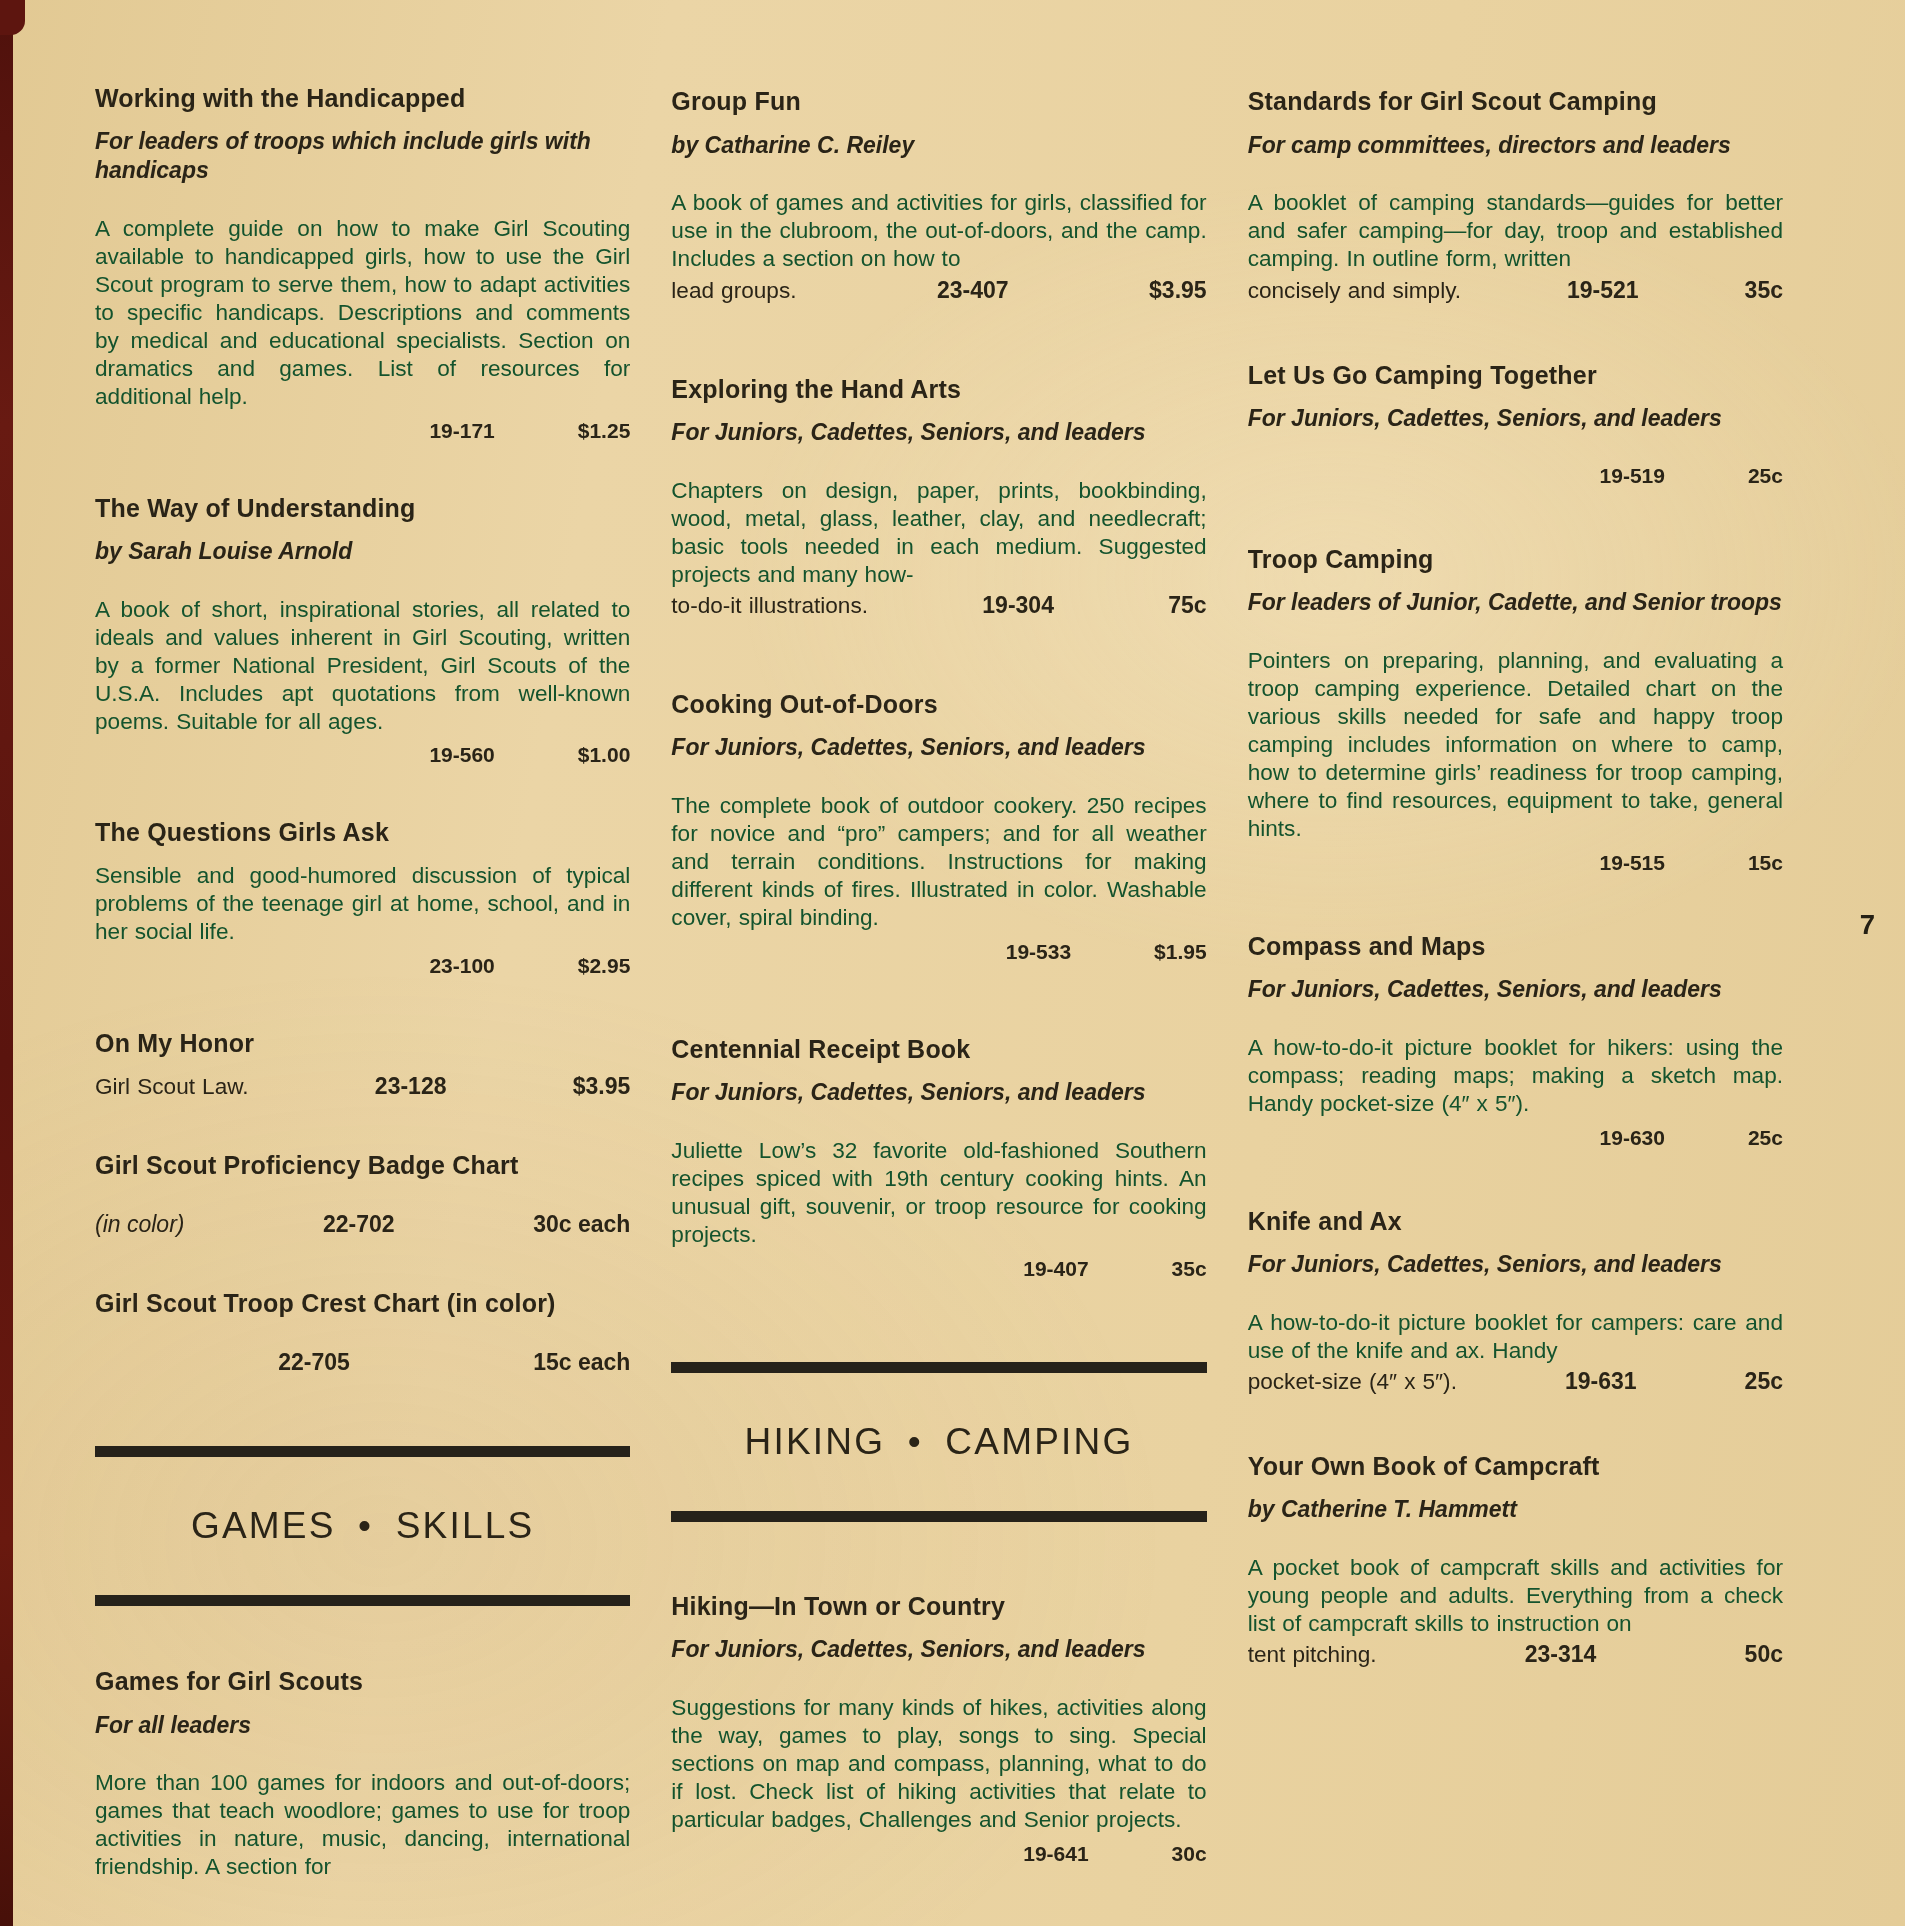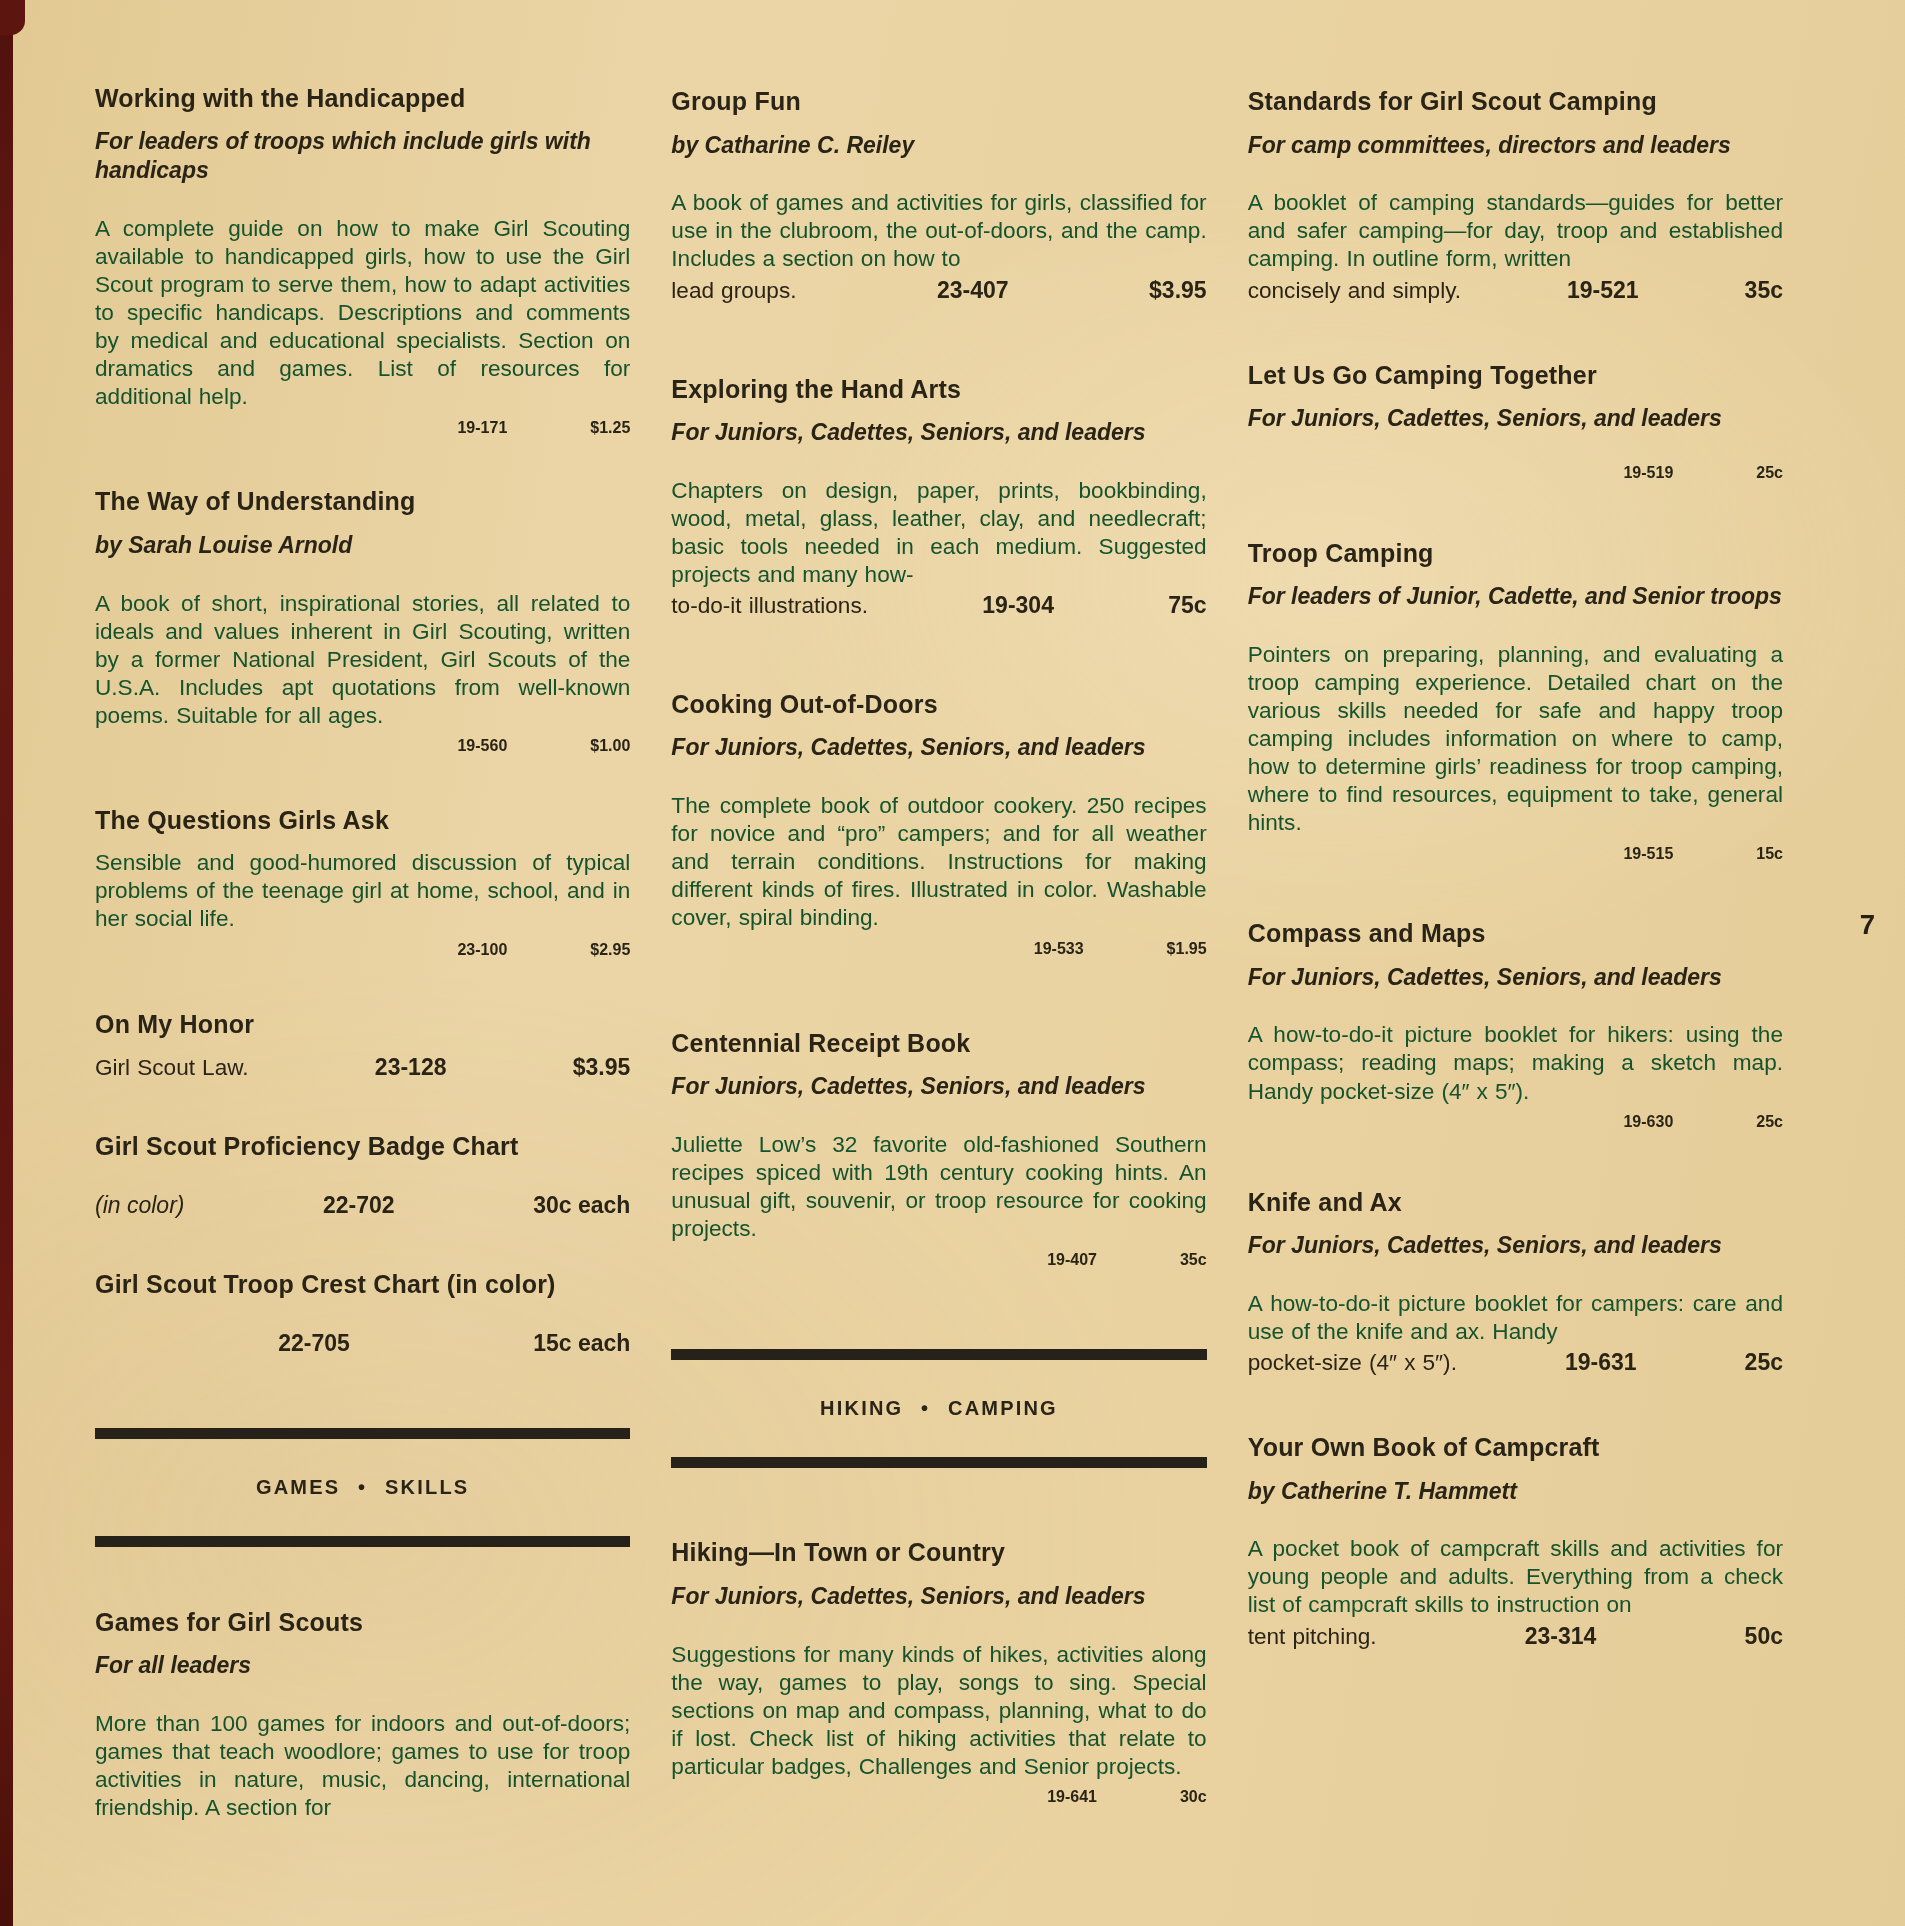--- a/index.html
+++ b/index.html
@@ -22,36 +22,36 @@
   }
   .entry{margin-top:50px;}
   .entry:first-child{margin-top:0;}
   .col2 .entry{margin-top:70px;}
   .col3 .entry{margin-top:56px;}
   .col2 .entry:first-child,.col3 .entry:first-child{margin-top:3.3px;}
   .t{font-size:25px;font-weight:700;margin:0 0 15.4px;letter-spacing:0.2px;line-height:1.12;}
   .s{font-size:23px;font-weight:700;font-style:italic;margin:0 0 30px;line-height:1.25;}
   .b{font-size:22.6px;line-height:1.24;text-align:justify;margin:0;word-spacing:0.8px;color:#14532d;}
   .codeline{display:flex;justify-content:flex-end;align-items:center;
-    font-size:16px;font-weight:700;margin-top:6.6px;line-height:1.24;}
+    font-size:21px;font-weight:700;margin-top:6.6px;line-height:1.24;}
   .codeline .code{margin-right:83px;}
   .tailline{display:flex;justify-content:space-between;align-items:baseline;
     font-size:22.6px;line-height:1.24;margin-top:2.2px;}
   .tailline .tail{font-weight:400;word-spacing:0.8px;}
   .tailline .code,.tailline .price{font-weight:700;font-size:23px;}
   .chart-row{display:flex;justify-content:space-between;align-items:baseline;
     font-size:23px;margin-top:32px;line-height:1.2;}
   .chart-row .left{font-weight:400;font-style:italic;}
   .chart-row .code,.chart-row .price{font-weight:700;}
   .chart .t{margin-bottom:0;}
   .section-block{margin:70px 0 61px;}
   .col2 .section-block{margin:80px 0 53px;}
   .rule{height:11px;background:#26221a;}
-  .section-title{text-align:center;font-size:20px;font-weight:700;
-    letter-spacing:2.2px;margin:37px 0;word-spacing:10px;}
+  .section-title{text-align:center;font-size:37px;font-weight:400;
+    letter-spacing:2.2px;margin:48px 0;word-spacing:10px;}
   .page-num{position:absolute;right:31px;top:909px;font-size:27.5px;font-weight:700;color:#252014;}
 </style>
 </head>
 <body>
 
 <div class="edge-strip"></div>
 <div class="edge-corner"></div>
 
 <div class="page-inner">
 

